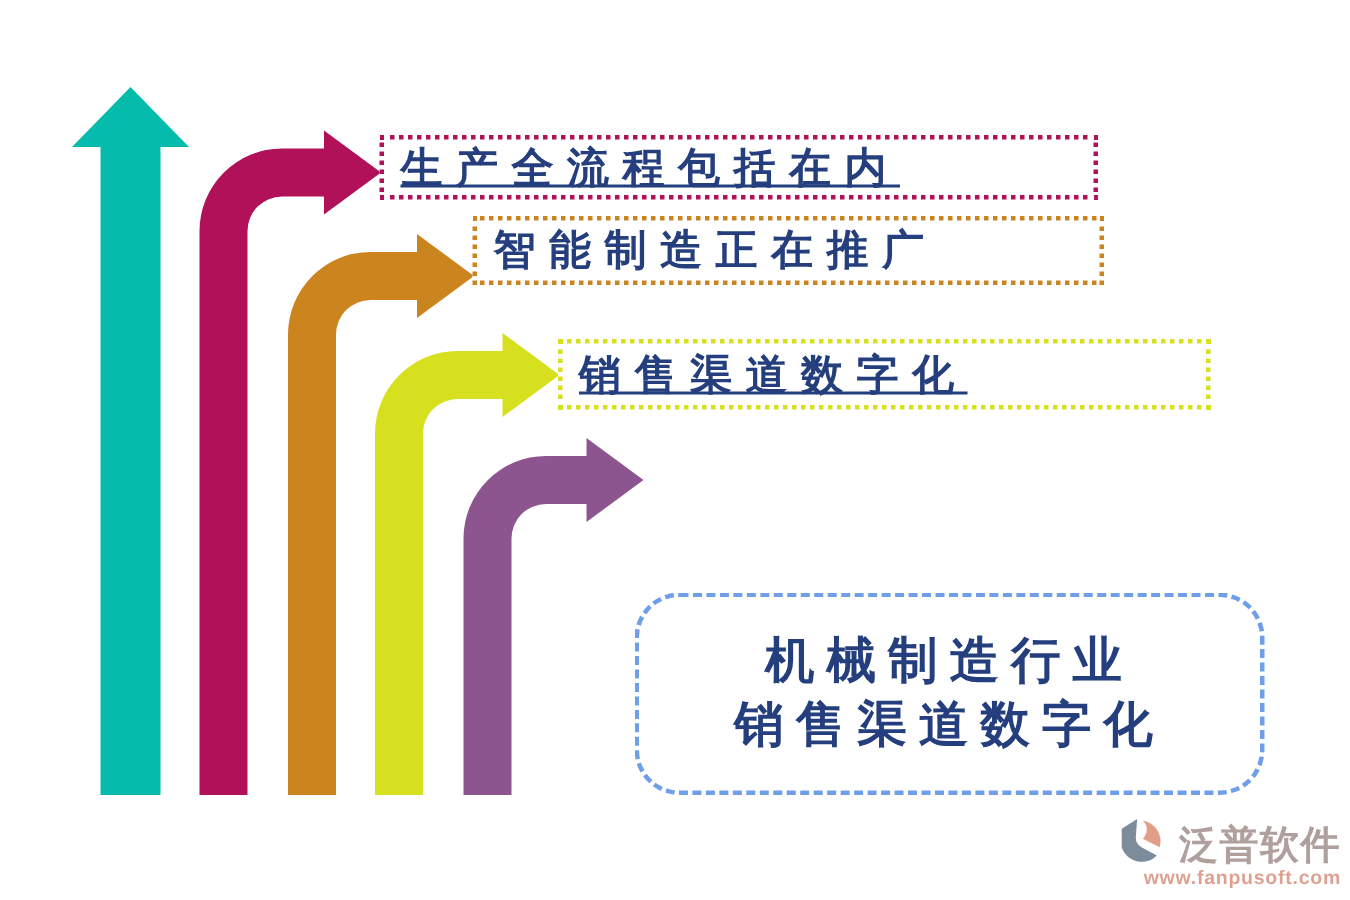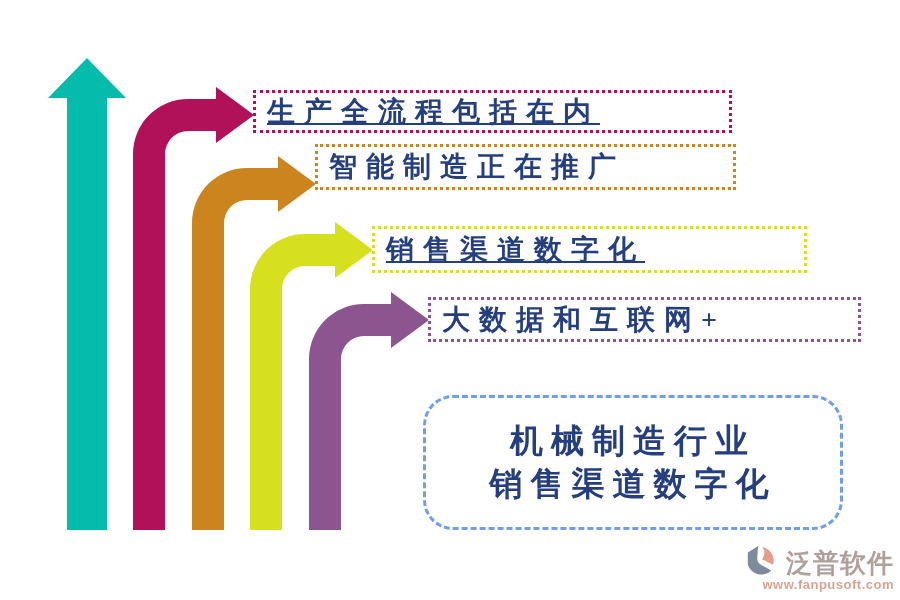--- a/index.html
+++ b/index.html
@@ -69,23 +69,20 @@
   </div>
 
   <div class="label-box box2" style="border-color: rgb(204, 133, 30);">
     <span>智能制造正在推广</span>
   </div>
 
   <div class="label-box box3" style="border-color: rgb(215, 224, 31);">
     <span>销售渠道数字化</span>
   </div>
 
-  <div class="label-box box4" style="border-color: rgb(141, 85, 144);">
-    <span>大数据和互联网+</span>
-  </div>
 
   <div class="headline-box" style="border-color: rgb(111, 159, 232); text-align: right;">
     <div class="headline-line">机械制造行业</div>
     <div class="headline-line">销售渠道数字化</div>
   </div>
 
   <div class="watermark">
     <div class="wm-top">
       <svg width="30" height="32" viewBox="0 0 32 34">
         <path d="M14 1 L3 8 L3 21 A15 15 0 0 0 28 27 L17 21 A8 8 0 0 1 13 14 Z" fill="#66798b"></path>

